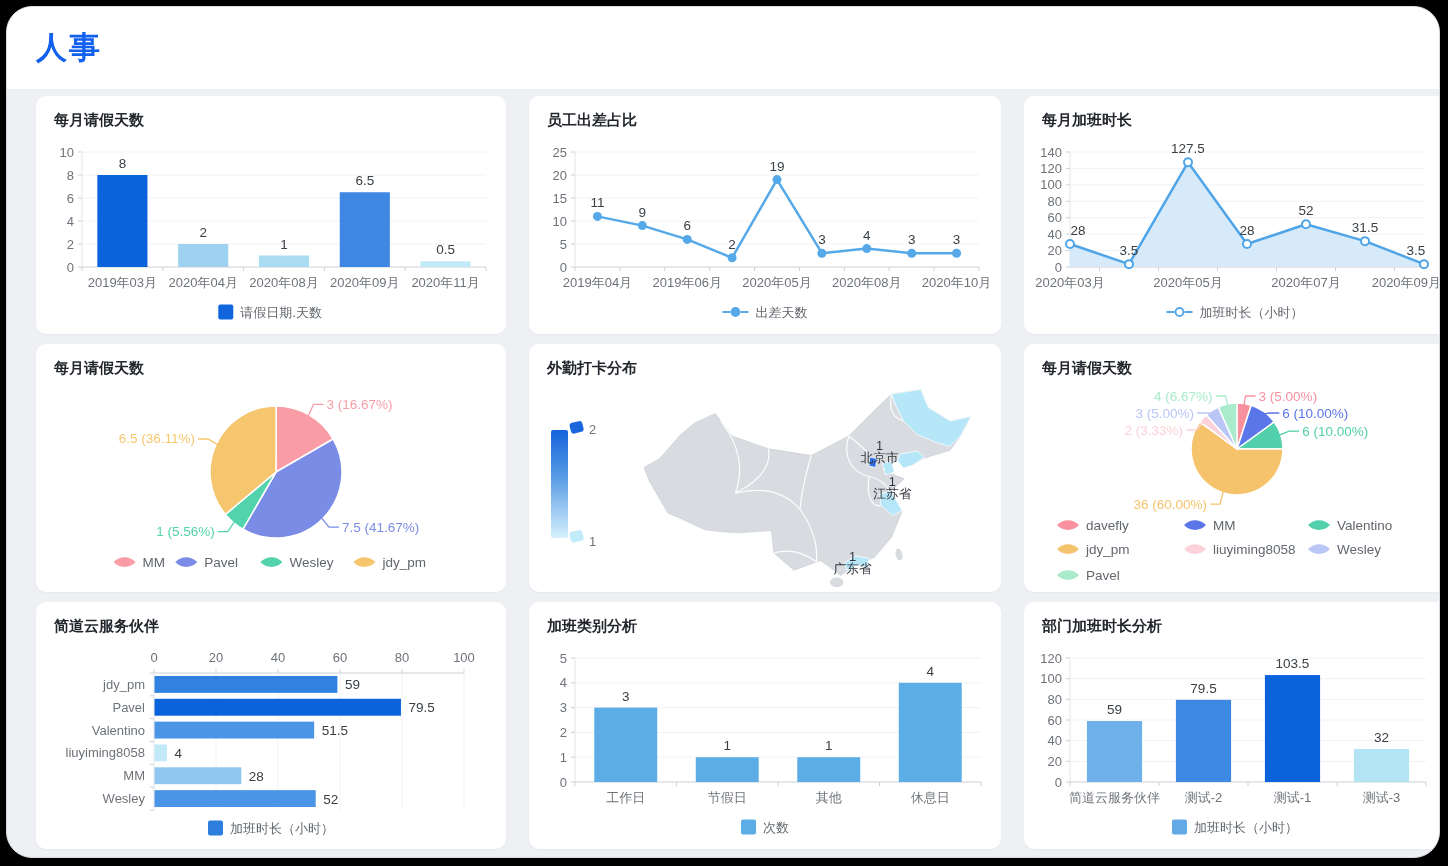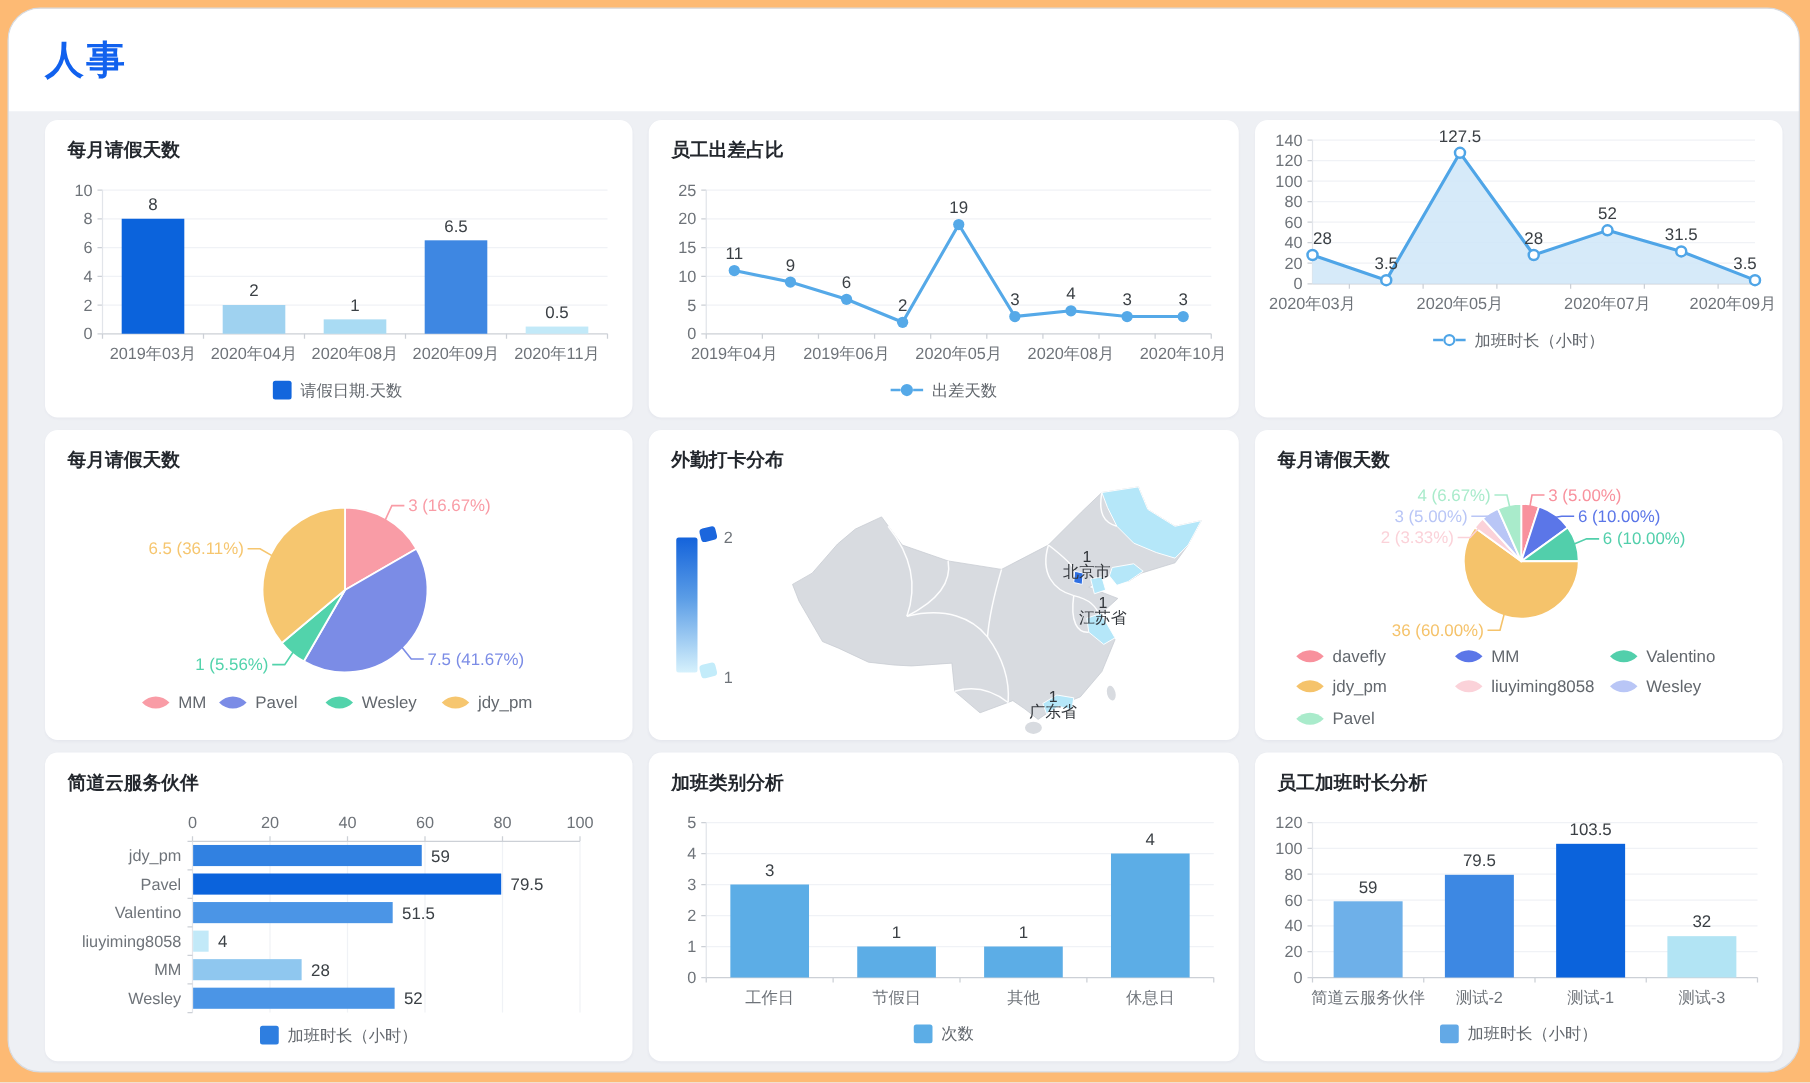--- a/index.html
+++ b/index.html
@@ -1,22 +1,22 @@
 <!DOCTYPE html>
 <html><head>
 <meta charset="utf-8">
 <style>
   html,body{margin:0;padding:0;background:#e9ebee;font-family:"Liberation Sans","DejaVu Sans",sans-serif;}
-  .stage{position:relative;width:1448px;height:866px;background:#fdba74;overflow:hidden;}
+  .stage{position:relative;width:1448px;height:866px;background:#000000;overflow:hidden;}
   .card{position:absolute;left:6px;top:6px;width:1434px;height:852px;background:#eef0f4;
         border:1px solid #d7dbe1;border-radius:26px;overflow:hidden;box-sizing:border-box;}
   .header{height:82px;background:#fff;display:flex;align-items:center;padding-left:29px;}
   .header h1{font-size:31px;color:#1161ee;margin:0;font-weight:bold;letter-spacing:2px;}
   .grid{display:grid;grid-template-columns:470px 472px 422px;grid-template-rows:238px 248px 247px;
-        gap:10px 13px;padding:7px 0 0 29px;}
+        gap:10px 23px;padding:7px 0 0 29px;}
   .panel{background:#fff;border-radius:10px;overflow:hidden;box-shadow:0 1px 2px rgba(40,60,90,.04);}
   .ptitle{margin:0;font-size:15px;font-weight:700;color:#23272d;padding:15px 18px 0;height:25px;box-sizing:content-box;}
   svg.chart{display:block;}
 </style>
 </head>
 <body>
 
 <div class="stage">
   <div class="card">
     <div class="header">
@@ -126,20 +126,21 @@
             <text x="248" y="151" text-anchor="middle" font-size="13" fill="#6e7379">2020年05月</text>
             <text x="337.77777777777777" y="151" text-anchor="middle" font-size="13" fill="#6e7379">2020年08月</text>
             <text x="427.55555555555554" y="151" text-anchor="middle" font-size="13" fill="#6e7379">2020年10月</text>
             <line x1="193.5" y1="176" x2="201.5" y2="176" stroke="#55a9e8" stroke-width="2"></line>
             <circle cx="206.5" cy="176" r="4" fill="#55a9e8" stroke="#55a9e8" stroke-width="1.8"></circle>
             <line x1="211.5" y1="176" x2="219.5" y2="176" stroke="#55a9e8" stroke-width="2"></line>
             <text x="226.5" y="180.5" text-anchor="start" font-size="13" fill="#62676d">出差天数</text>
           </svg>
       </section>
       <section class="panel">
+        <h2 class="ptitle">每月加班时长</h2>
         <svg class="chart" width="422" height="198" viewBox="0 0 422 198">
             <line x1="42" x2="46" y1="131" y2="131" stroke="#ccd0d6"></line>
             <text x="38" y="135.5" text-anchor="end" font-size="13" fill="#6e7379">0</text>
             <line x1="46" x2="400" y1="114.57142857142857" y2="114.57142857142857" stroke="#f0f2f6"></line>
             <line x1="42" x2="46" y1="114.57142857142857" y2="114.57142857142857" stroke="#ccd0d6"></line>
             <text x="38" y="119.07142857142857" text-anchor="end" font-size="13" fill="#6e7379">20</text>
             <line x1="46" x2="400" y1="98.14285714285714" y2="98.14285714285714" stroke="#f0f2f6"></line>
             <line x1="42" x2="46" y1="98.14285714285714" y2="98.14285714285714" stroke="#ccd0d6"></line>
             <text x="38" y="102.64285714285714" text-anchor="end" font-size="13" fill="#6e7379">40</text>
             <line x1="46" x2="400" y1="81.71428571428572" y2="81.71428571428572" stroke="#f0f2f6"></line>
@@ -389,21 +390,21 @@
             <text x="299.75" y="108.2" text-anchor="middle" font-size="13.5" fill="#3b4045">1</text>
             <text x="299.75" y="160" text-anchor="middle" font-size="13" fill="#6e7379">其他</text>
             <rect x="369.785" y="40.8" width="62.93" height="99.2" fill="#5cade6"></rect>
             <text x="401.25" y="33.8" text-anchor="middle" font-size="13.5" fill="#3b4045">4</text>
             <text x="401.25" y="160" text-anchor="middle" font-size="13" fill="#6e7379">休息日</text>
             <rect x="212" y="177.5" width="15" height="15" rx="2" fill="#5cade6"></rect>
             <text x="234" y="189.5" text-anchor="start" font-size="13" fill="#62676d">次数</text>
           </svg>
       </section>
       <section class="panel">
-        <h2 class="ptitle">员工加班时长分析</h2>
+        <h2 class="ptitle">部门加班时长分析</h2>
         <svg class="chart" width="422" height="207" viewBox="0 0 422 207">
             <line x1="42" x2="46" y1="140" y2="140" stroke="#ccd0d6"></line>
             <text x="38" y="144.5" text-anchor="end" font-size="13" fill="#6e7379">0</text>
             <line x1="46" x2="402" y1="119.33333333333334" y2="119.33333333333334" stroke="#f0f2f6"></line>
             <line x1="42" x2="46" y1="119.33333333333334" y2="119.33333333333334" stroke="#ccd0d6"></line>
             <text x="38" y="123.83333333333334" text-anchor="end" font-size="13" fill="#6e7379">20</text>
             <line x1="46" x2="402" y1="98.66666666666667" y2="98.66666666666667" stroke="#f0f2f6"></line>
             <line x1="42" x2="46" y1="98.66666666666667" y2="98.66666666666667" stroke="#ccd0d6"></line>
             <text x="38" y="103.16666666666667" text-anchor="end" font-size="13" fill="#6e7379">40</text>
             <line x1="46" x2="402" y1="78" y2="78" stroke="#f0f2f6"></line>

